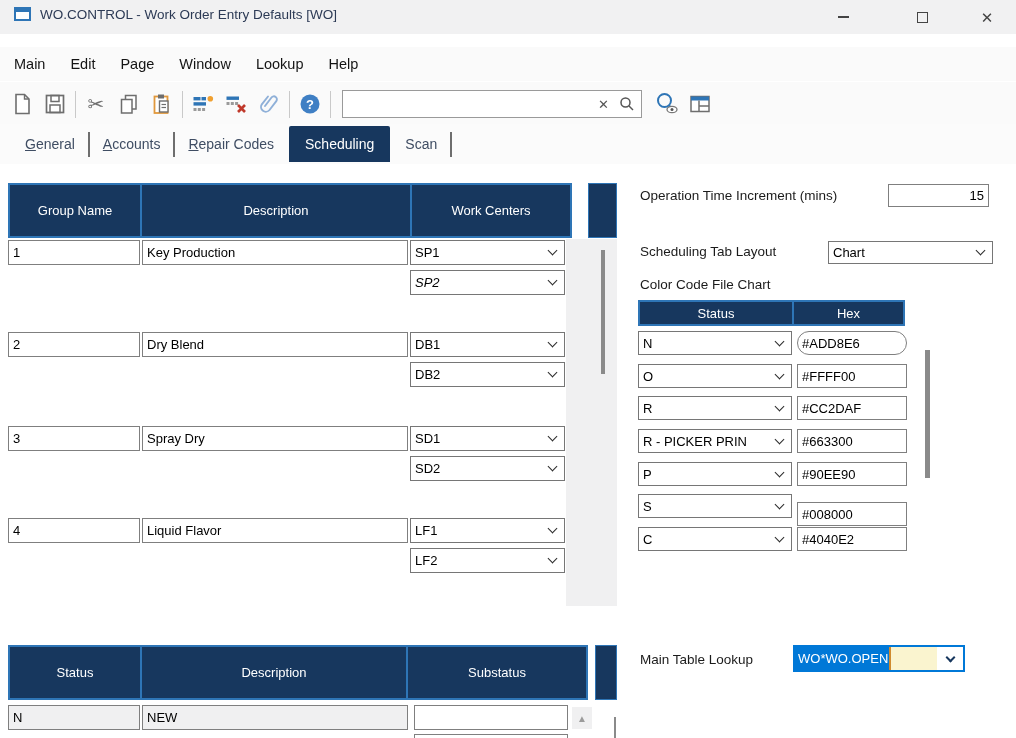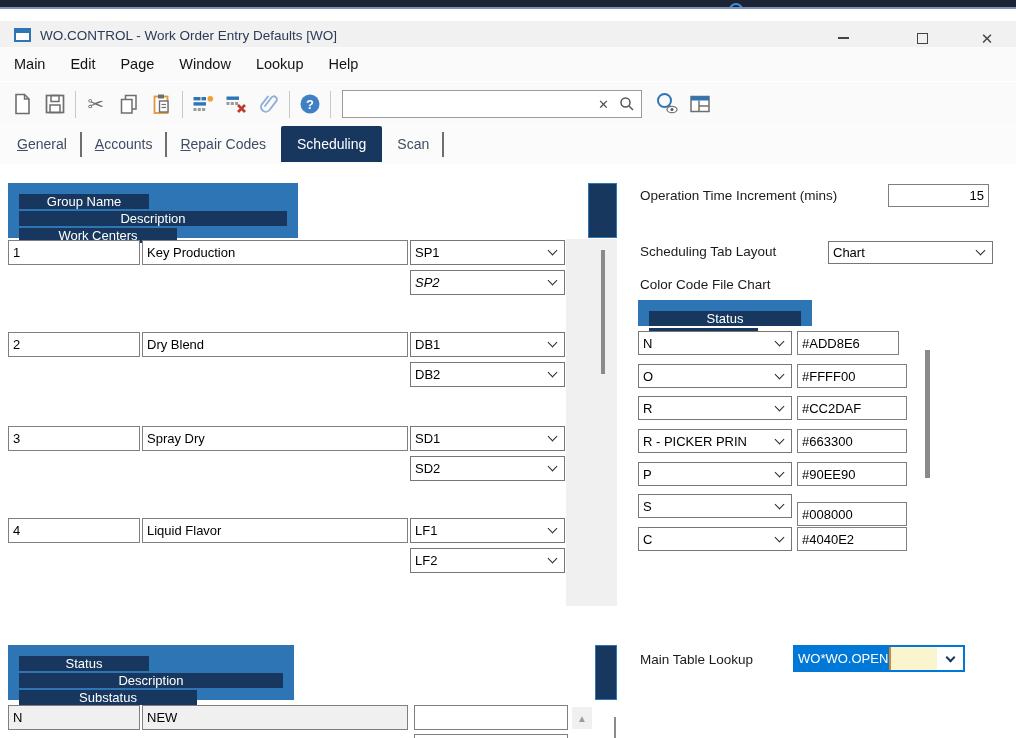--- a/index.html
+++ b/index.html
@@ -5,21 +5,21 @@
   * { margin:0; padding:0; box-sizing:border-box; }
   html,body { background:#fff; }
   body { font-family:"Liberation Sans", sans-serif; }
   .screen { position:relative; width:1016px; height:738px; background:#fff; overflow:hidden; }
 
   
   .top-strip { position:absolute; left:0; top:0; width:1016px; height:9px; background:#1d2433; border-bottom:2px solid #7e91bb; overflow:hidden; }
   .top-arc { position:absolute; left:729px; top:3px; width:14px; height:14px; border-radius:50%; border:2px solid #3f8fd6; }
 
   
-  .titlebar { position:absolute; left:0; top:21px; width:1016px; height:34px; background:#f1f1f2; }
+  .titlebar { position:absolute; left:0; top:0; width:1016px; height:34px; background:#f1f1f2; }
   .win-ico { position:absolute; left:14px; top:7px; width:17px; height:14px; border:2px solid #2e75b6; background:#fff; }
   .win-ico::before { content:""; position:absolute; left:0; top:0; width:13px; height:3px; background:#2e75b6; }
   .title-text { position:absolute; left:40px; top:7px; font-size:13.5px; color:#2c3a55; white-space:nowrap; }
   .wbtn { position:absolute; top:2px; width:34px; height:30px; display:flex; align-items:center; justify-content:center; color:#333; }
   .wbtn.min  { left:826px; } .wbtn.max { left:905px; } .wbtn.cls { left:970px; }
   .glyph-min { width:11px; height:2px; background:#444; }
   .glyph-max { width:11px; height:11px; border:1.5px solid #444; }
   .glyph-cls { font-size:15px; color:#444; line-height:1; }
 
   
@@ -28,28 +28,28 @@
 
   
   .toolbar { position:absolute; left:0; top:82px; width:1016px; height:44px; display:flex; align-items:center; padding-left:7px; background:#fafafa; }
   .tbtn { width:30px; height:30px; display:flex; align-items:center; justify-content:center; margin-right:3px; }
   .tsep { width:1px; height:27px; background:#c9c9c9; margin:0 5px 0 2px; }
   .searchbox { width:300px; height:28px; border:1px solid #9a9a9a; background:#fff; display:flex; align-items:center; margin:0 10px 0 6px; padding:0 6px; }
   .searchbox input { flex:1; border:none; outline:none; font:13px "Liberation Sans",sans-serif; background:transparent; }
   .sb-x { color:#555; font-size:13px; margin-right:10px; }
 
   
-  .tabbar { position:absolute; left:0; top:124px; width:1016px; height:40px; display:flex; align-items:center; padding-left:6px; background:#fbfbfb; }
+  .tabbar { position:absolute; left:0; top:124px; width:1016px; height:40px; display:flex; align-items:center; padding-left:14px; background:#fbfbfb; }
   .tab { font-size:14px; color:#3f4d63; padding:0 11px; white-space:nowrap; }
   .uf::first-letter { text-decoration:underline; }
   .tab.active { background:#17375E; color:#fff; height:36px; display:flex; align-items:center; padding:0 16px; border-radius:2px 2px 0 0; margin:0 4px; }
   .tabsep { width:2px; height:25px; background:#6e6e6e; margin:0 2px; }
 
   
-  .thead { position:absolute; display:flex; gap:2px; background:#2E75B6; padding:11px;flex-direction:column; }
+  .thead { position:absolute; display:flex; gap:2px; background:#2E75B6; padding:2px; }
   .th { background:#17375E; color:#fff; display:flex; align-items:center; justify-content:center; font-size:13px; }
   .phdr { position:absolute; background:#17375E; border:1px solid #2E75B6; }
 
   
   .ti { position:absolute; height:25px; border:1px solid #7f7f7f; background:#fff; font:13px "Liberation Sans",sans-serif; padding:0 4px; color:#000; }
   .ro { background:#f0f0f1; }
   .num { text-align:right; }
   .combo { position:absolute; height:25px; border:1px solid #767676; background:#fff; display:flex; align-items:center; justify-content:space-between; padding:0 8px 0 4px; font-size:13px; color:#000; overflow:hidden; white-space:nowrap; }
   .chv { flex:0 0 auto; width:7px; height:7px; border-right:1.8px solid #2b2b2b; border-bottom:1.8px solid #2b2b2b; transform:rotate(45deg); margin-top:-4px; margin-left:6px; }
 
@@ -285,21 +285,21 @@
 
   <div class="thead" style="left:638px; top:300px; height:26px;">
     <div class="th" style="width:152px;">Status</div>
     <div class="th" style="width:109px;">Hex</div>
   </div>
 
   <div class="combo" style="left:638px; top:331px; width:154px; height:24px;">
       <span>N</span>
       <span class="chv"></span>
     </div>
-  <input class="ti" style="left: 797px; top: 331px; width: 102px; height: 24px;" value="#ADD8E6">
+  <input class="ti" style="left: 797px; top: 331px; width: 110px; height: 24px; border-radius: 12px;" value="#ADD8E6">
 
   <div class="combo" style="left:638px; top:364px; width:154px; height:24px;">
       <span>O</span>
       <span class="chv"></span>
     </div>
   <input class="ti" style="left: 797px; top: 364px; width: 110px; height: 24px;" value="#FFFF00">
 
   <div class="combo" style="left:638px; top:396px; width:154px; height:24px;">
       <span>R</span>
       <span class="chv"></span>

